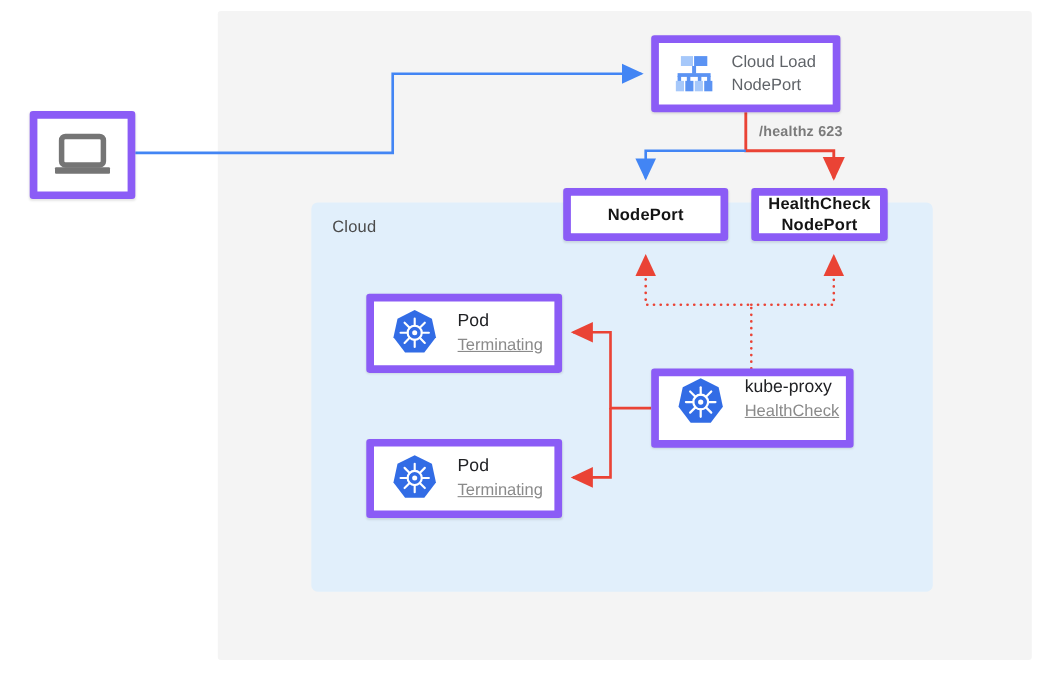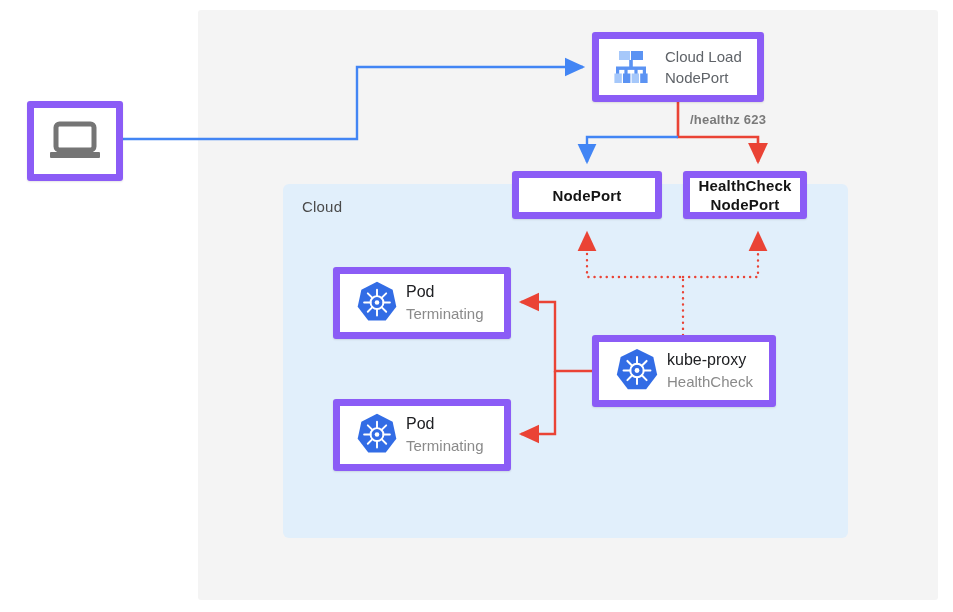--- a/index.html
+++ b/index.html
@@ -128,37 +128,38 @@
   .card-pod-1 { top: 267px; }
   .card-pod-2 { top: 399px; }
 
   
   .card-kp {
     left: 592px;
     top: 335px;
     width: 184px;
     height: 72px;
     display: flex;
-    align-items: center;
+    align-items: flex-start;
     padding-left: 14px;
   }
 
   .node-text {
-    margin-left: 6px;
+    margin-left: 16px;
   }
   .node-title {
     font-size: 16px;
     color: #202124;
     line-height: 20px;
   }
   .node-sub {
     font-size: 15px;
     color: #8a8a8a;
     line-height: 20px;
     margin-top: 2px;
+    text-decoration: underline;
   }
 
   
   .healthz-label {
     position: absolute;
     left: 690px;
     top: 112px;
     font-size: 13px;
     font-weight: bold;
     color: #7a7a7a;

